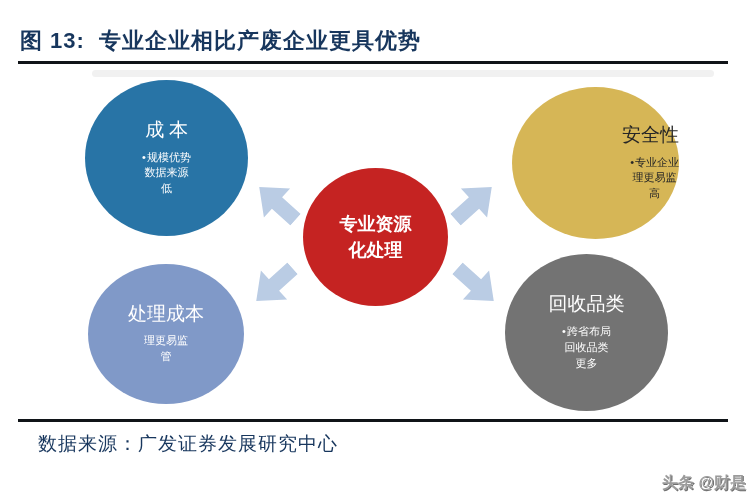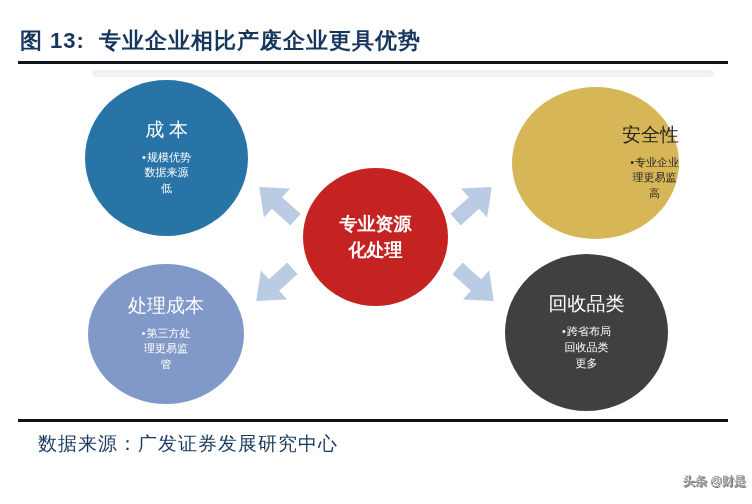--- a/index.html
+++ b/index.html
@@ -90,21 +90,21 @@
     top: 431px;
     font-size: 19px;
     color: #17365D;
     letter-spacing: 1px;
     white-space: nowrap;
   }
   .watermark {
     position: absolute;
     right: 6px;
     top: 473px;
-    font-size: 12px;
+    font-size: 16px;
     font-weight: bold;
     color: #9b9b9b;
     text-shadow: -1px -1px 0 #ffffff, 1px 1px 0 #707070;
     white-space: nowrap;
   }
 </style>
 </head>
 <body>
 
 <div class="stage">
@@ -130,27 +130,26 @@
     <div class="node-body" style="color: rgb(38, 38, 38);">
       <span class="line"><span class="bullet">•</span><span>专业企业</span></span>
       <span class="line">理更易监</span>
       <span class="line">高</span>
     </div>
   </div>
 
   <div class="node node-regulation" style="background-color: rgb(128, 153, 200);">
     <div class="node-title" style="color: rgb(255, 255, 255);">处理成本</div>
     <div class="node-body" style="color: rgb(255, 255, 255);">
-      <span class="line"><span class="bullet">•</span><span>第三方处</span></span>
       <span class="line">理更易监</span>
       <span class="line">管</span>
     </div>
   </div>
 
-  <div class="node node-category" style="background-color: #404040;">
+  <div class="node node-category" style="background-color: #737373;">
     <div class="node-title" style="color: rgb(255, 255, 255);">回收品类</div>
     <div class="node-body" style="color: rgb(255, 255, 255);">
       <span class="line"><span class="bullet">•</span><span>跨省布局</span></span>
       <span class="line">回收品类</span>
       <span class="line">更多</span>
     </div>
   </div>
 
   <div class="node node-center" style="background-color: rgb(197, 35, 34);">
     <div class="center-line" style="color: rgb(255, 255, 255);">专业资源</div>

